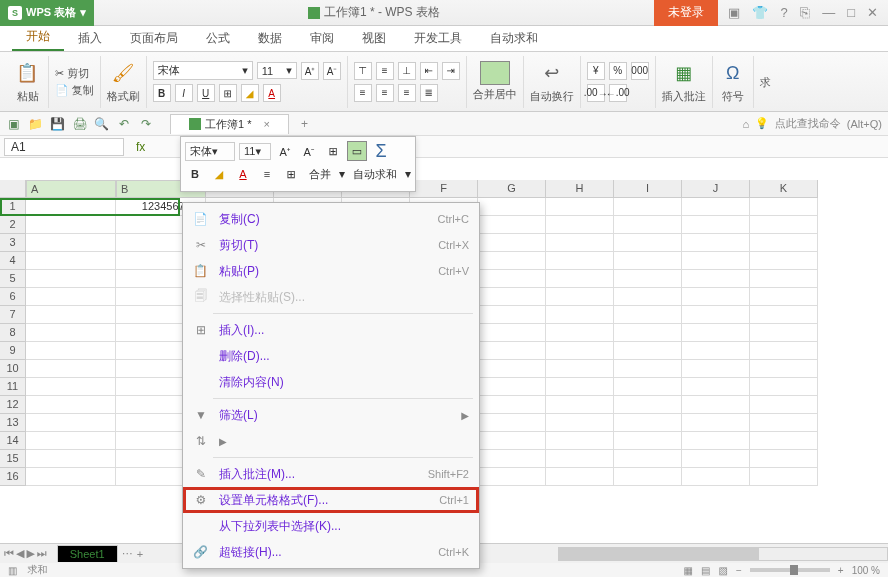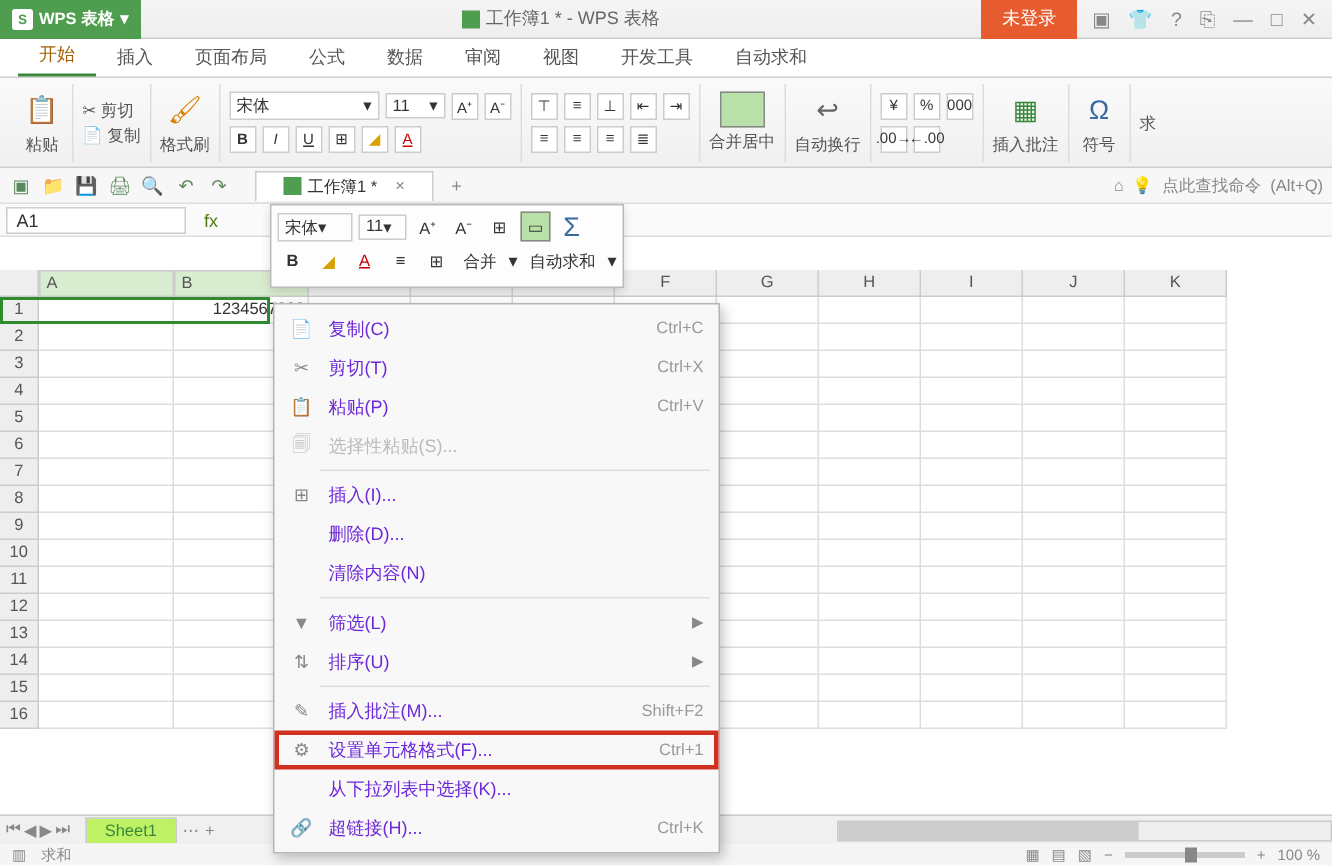--- a/index.html
+++ b/index.html
@@ -76,21 +76,21 @@
   .ctx-label { flex: 1; font-size: 12px; color: #6d28d9; }
   .ctx-short { color: #999; font-size: 11px; }
   .ctx-arrow { color: #888; font-size: 10px; }
   .ctx-sep { height: 1px; background: #ddd; margin: 3px 6px 3px 30px; }
   .ctx-item.disabled .ctx-label, .ctx-item.disabled .ctx-ico { color: #bbb; }
   .ctx-item.highlight { outline: 3px solid #d03020; outline-offset: -3px; }
   
   
   .sheetbar { position: absolute; left: 0; right: 0; bottom: 14px; height: 20px; background: #f0f0f0; border-top: 1px solid #ccc; display: flex; align-items: center; font-size: 11px; }
   .sheetnav { display: flex; gap: 2px; padding: 0 4px; color: #888; }
-  .sheettab { background: #bef264; border: 1px solid #ccc; border-bottom: none; padding: 2px 12px; margin-left: 6px; color: #3a8a3a; }
+  .sheettab { background: #000000; border: 1px solid #ccc; border-bottom: none; padding: 2px 12px; margin-left: 6px; color: #3a8a3a; }
   .hscroll { margin-left: auto; width: 330px; height: 14px; background: #eee; border: 1px solid #ccc; position: relative; }
   .hscroll .thumb { position: absolute; left: 0; width: 200px; height: 100%; background: #ccc; }
   
   .statusbar { position: absolute; left: 0; right: 0; bottom: 0; height: 14px; background: #f5f5f5; display: flex; align-items: center; padding: 0 8px; gap: 10px; font-size: 10px; color: #888; }
   .statusbar .right { margin-left: auto; display: flex; gap: 8px; align-items: center; }
   .zoom-track { width: 80px; height: 4px; background: #ccc; position: relative; }
   .zoom-track::after { content:''; position:absolute; left:50%; top:-3px; width:8px; height:10px; background:#888; }
 </style>
 </head>
 <body>
@@ -557,21 +557,20 @@
       <span class="ctx-label">清除内容(N)</span>
     </div>
     <div class="ctx-sep"></div>
     <div class="ctx-item">
       <span class="ctx-ico">▼</span>
       <span class="ctx-label">筛选(L)</span>
       <span class="ctx-arrow">▶</span>
     </div>
     <div class="ctx-item">
       <span class="ctx-ico">⇅</span>
-      <span class="ctx-label">排序(U)</span>
       <span class="ctx-arrow">▶</span>
     </div>
     <div class="ctx-sep"></div>
     <div class="ctx-item">
       <span class="ctx-ico">✎</span>
       <span class="ctx-label">插入批注(M)...</span>
       <span class="ctx-short">Shift+F2</span>
     </div>
     <div class="ctx-item highlight">
       <span class="ctx-ico">⚙</span>

